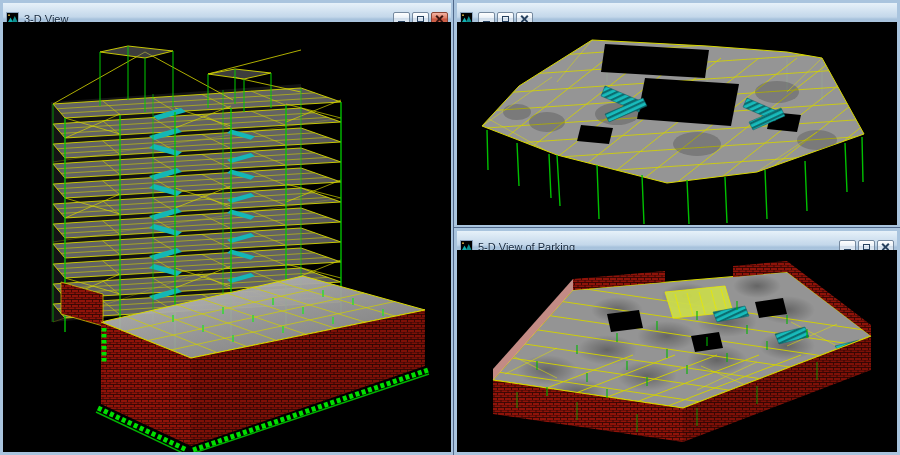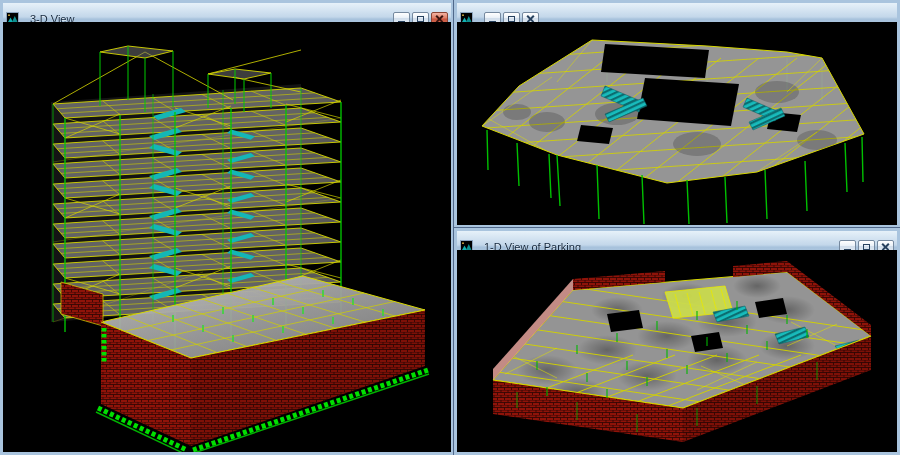--- a/index.html
+++ b/index.html
@@ -9,21 +9,21 @@
   }
   .window{
     position:absolute;box-sizing:border-box;
     border:3px solid #a9c4de;background:#000;
     box-shadow:inset 0 0 0 1px rgba(255,255,255,.45), 0 0 0 1px #50688a;
   }
   #win-main   {left:0;   top:0;   width:454px;height:455px;}
   #win-story5 {left:454px;top:0;  width:446px;height:228px;}
   #win-parking{left:454px;top:228px;width:446px;height:227px;}
   .titlebar{
-    height:32px;display:flex;align-items:center;gap:11px;padding:0 3px;
+    height:32px;display:flex;align-items:center;gap:5px;padding:0 3px;
     background:linear-gradient(#e6f1f9,#c3d7ea 45%,#a7c2dc 52%,#b6cce2);
     border-bottom:1px solid #7e99b5;box-sizing:border-box;
   }
   .wicon{width:13px;height:13px;flex:0 0 auto;display:block;}
   .title{
     flex:1;font-size:11px;color:#14273c;white-space:nowrap;overflow:hidden;
     text-shadow:0 1px 0 rgba(255,255,255,.6);
   }
   .controls{display:flex;gap:2px;flex:0 0 auto;}
   .btn{
@@ -278,21 +278,21 @@
 </div>
 
 <div class="window" id="win-parking">
   <div class="titlebar">
     <svg class="wicon" viewBox="0 0 13 13">
       <rect x="0.5" y="0.5" width="12" height="12" fill="#000" stroke="#8ea6c0"></rect>
       <polygon points="2,10 4.5,5.5 7,10" fill="#12b0b0"></polygon>
       <polygon points="6,10 8.8,4 11.5,10" fill="#0d8f8f"></polygon>
       <rect x="2" y="2.5" width="2" height="1.4" fill="#caa23c"></rect>
     </svg>
-    <span class="title">1-D View of Parking</span>
+    <span class="title">5-D View of Parking</span>
     <span class="controls">
       <button class="btn" title="Minimize">
           <span class="ic-min"></span>
         </button>
       <button class="btn" title="Restore">
           <span class="ic-max"></span>
         </button>
       <button class="btn" title="Close">
           <span class="ic-close">
             <i></i>

